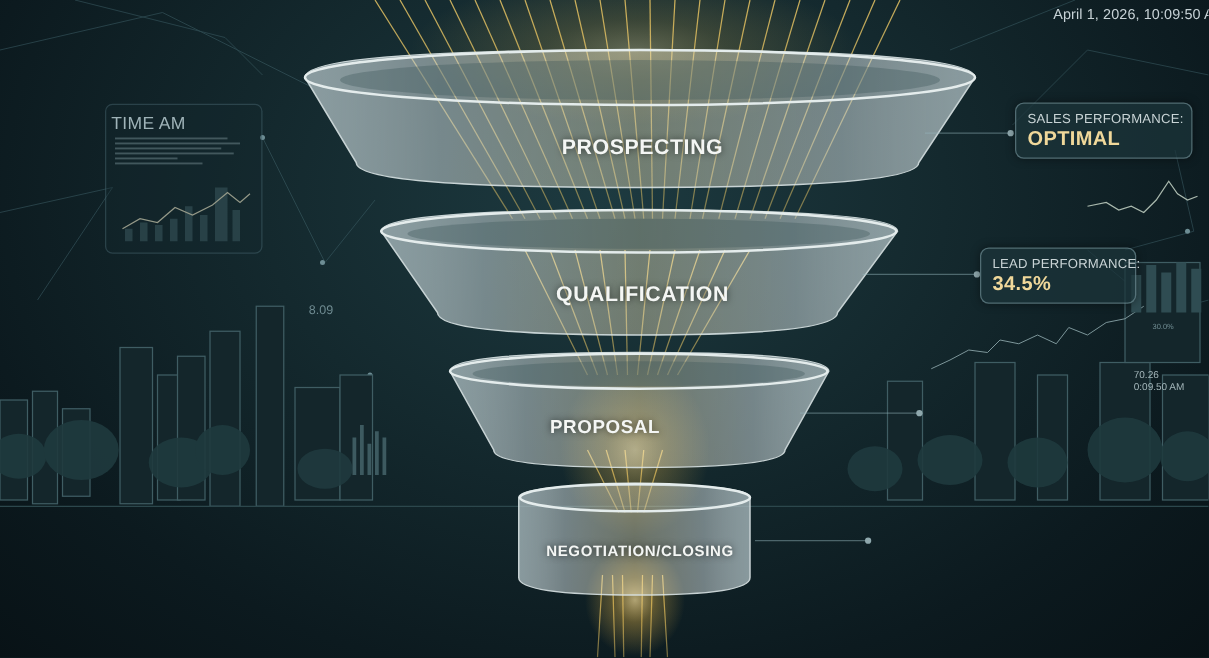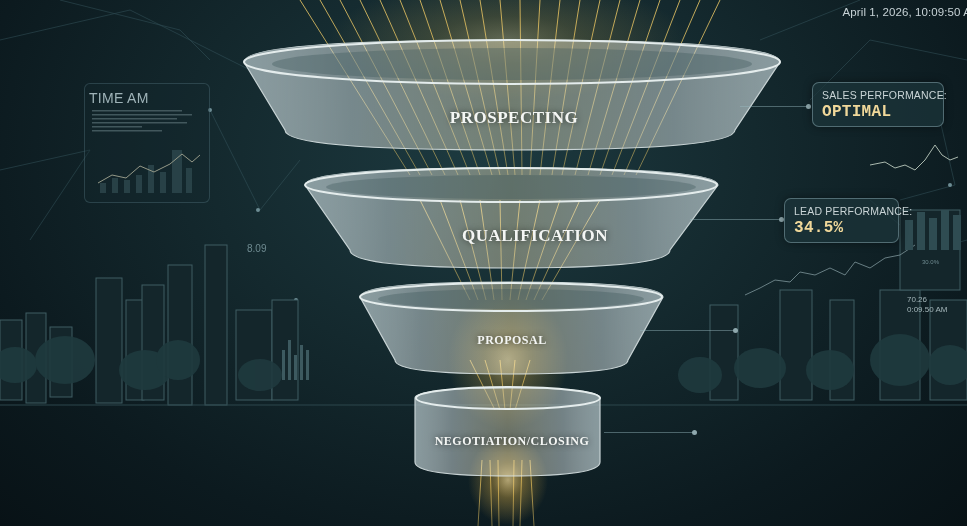--- a/index.html
+++ b/index.html
@@ -5,26 +5,26 @@
   html,body{margin:0;padding:0;}
   body{width:967px;height:526px;overflow:hidden;background:#0d1a1f;font-family:"Liberation Sans",sans-serif;}
   .scene{position:relative;width:967px;height:526px;overflow:hidden;
     background:radial-gradient(ellipse at 50% 30%, #1d3a40 0%, #14292e 40%, #0c1a1f 75%, #081216 100%);}
   .bg-svg{position:absolute;left:0;top:0;}
   .timestamp{position:absolute;right:-4px;top:6px;color:#c7d2d6;font-size:11.5px;letter-spacing:0.1px;white-space:nowrap;}
   .panel{position:absolute;left:84px;top:83px;width:124px;height:118px;border:1px solid rgba(120,160,170,0.25);border-radius:6px;background:rgba(20,40,46,0.35);}
   .panel-title{position:absolute;left:4px;top:6px;color:#9fb3b8;font-size:14px;letter-spacing:0.3px;}
   .float-num{position:absolute;color:#6e8a90;font-size:10px;}
   .callout{position:absolute;border:1px solid rgba(150,185,190,0.45);border-radius:7px;
-    background:rgba(28,52,58,0.72);box-shadow:0 0 8px rgba(0,0,0,0.4);padding:6px 9px 5px 9px;}
+    background:rgba(28,52,58,0.72);box-shadow:0 0 8px rgba(0,0,0,0.4);padding:6px 19px 5px 9px;}
   .callout .label{color:#c9d4d6;font-size:10.5px;letter-spacing:0.2px;white-space:nowrap;}
-  .callout .value{color:#f0d89a;font-size:16px;font-weight:bold;margin-top:2px;white-space:nowrap;letter-spacing:0.3px;font-family:Liberation Mono, monospace;}
+  .callout .value{color:#f0d89a;font-size:16px;font-weight:bold;margin-top:2px;white-space:nowrap;letter-spacing:0.3px;}
   .leader{position:absolute;height:1px;background:rgba(150,185,190,0.45);}
   .leader-dot{position:absolute;width:5px;height:5px;border-radius:50%;background:#8fa8ad;}
-  .stage-label{position:absolute;color:#f4f6f4;font-weight:bold;letter-spacing:0.5px;text-shadow:0 0 6px rgba(0,0,0,0.6);white-space:nowrap;transform:translateX(-50%);font-family:Liberation Serif, serif;}
+  .stage-label{position:absolute;color:#f4f6f4;font-weight:bold;letter-spacing:0.5px;text-shadow:0 0 6px rgba(0,0,0,0.6);white-space:nowrap;transform:translateX(-50%);}
 </style>
 </head>
 <body>
 
 <div class="scene">
 
   <svg class="bg-svg" width="967" height="526" viewBox="0 0 967 526">
     <defs>
       <radialGradient id="glow" cx="50%" cy="50%" r="50%">
         <stop offset="0%" stop-color="#ffe39a" stop-opacity="0.9"></stop>
@@ -217,22 +217,22 @@
 
   <div class="panel">
     <span class="panel-title">TIME AM</span>
   </div>
   <div class="float-num" style="left:247px;top:243px;">8.09</div>
   <div class="float-num" style="left:922px;top:259px;font-size:6px;">30.0%</div>
   <div class="float-num" style="left:907px;top:295px;font-size:8px;color:#a4b6ba;">70.26</div>
   <div class="float-num" style="left:907px;top:305px;font-size:8px;color:#a4b6ba;">0:09.50 AM</div>
 
   <div class="stage-label" style="left:514px;top:108px;font-size:17px;">PROSPECTING</div>
-  <div class="stage-label" style="left:535px;top:226px;font-size:17px;">QUALIFICATION</div>
-  <div class="stage-label" style="left:512px;top:333px;font-size:12px;">PROPOSAL</div>
+  <div class="stage-label" style="left:514px;top:226px;font-size:17px;">QUALIFICATION</div>
+  <div class="stage-label" style="left:484px;top:333px;font-size:15px;">PROPOSAL</div>
   <div class="stage-label" style="left:512px;top:434px;font-size:12px;">NEGOTIATION/CLOSING</div>
 
   <div class="leader" style="left:740px;top:106px;width:70px;"></div>
   <div class="leader-dot" style="left:806px;top:104px;"></div>
   <div class="callout" style="left:812px;top:82px;width:112px;">
     <div class="label">SALES PERFORMANCE:</div>
     <div class="value">OPTIMAL</div>
   </div>
 
   <div class="leader" style="left:690px;top:219px;width:92px;"></div>

